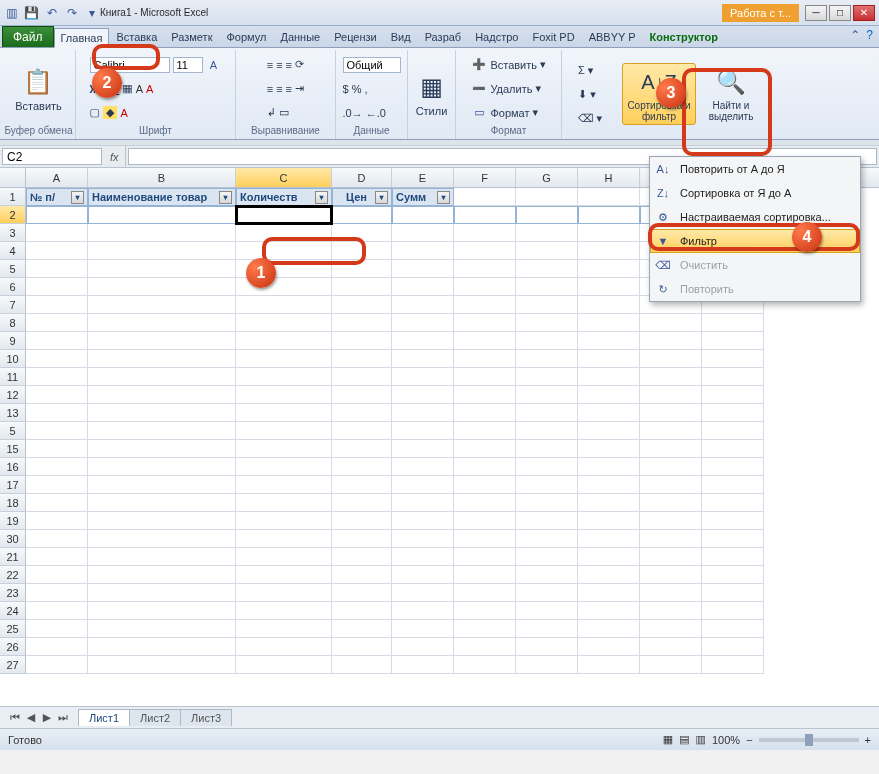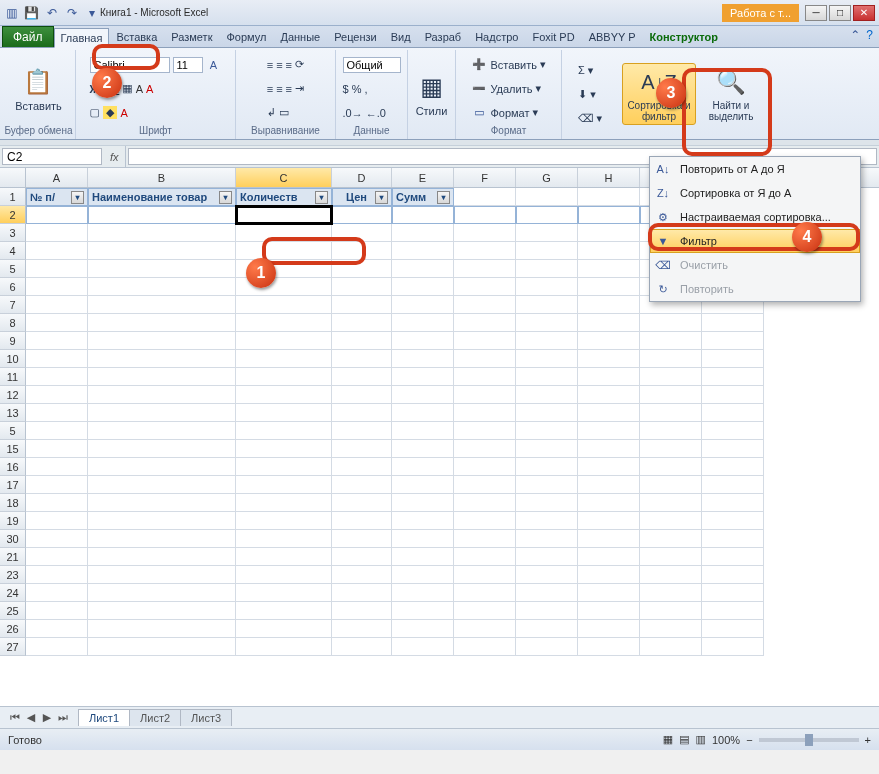--- a/index.html
+++ b/index.html
@@ -554,20 +554,33 @@
         <div class="cell" style="width: 96px;"></div>
         <div class="cell" style="width: 60px;"></div>
         <div class="cell" style="width: 62px;"></div>
         <div class="cell" style="width: 62px;"></div>
         <div class="cell" style="width: 62px;"></div>
         <div class="cell" style="width: 62px;"></div>
         <div class="cell" style="width: 62px;"></div>
         <div class="cell" style="width: 62px;"></div>
       </div>
       <div class="row">
+        <div class="row-h">22</div>
+        <div class="cell" style="width: 62px;"></div>
+        <div class="cell" style="width: 148px;"></div>
+        <div class="cell" style="width: 96px;"></div>
+        <div class="cell" style="width: 60px;"></div>
+        <div class="cell" style="width: 62px;"></div>
+        <div class="cell" style="width: 62px;"></div>
+        <div class="cell" style="width: 62px;"></div>
+        <div class="cell" style="width: 62px;"></div>
+        <div class="cell" style="width: 62px;"></div>
+        <div class="cell" style="width: 62px;"></div>
+      </div>
+      <div class="row">
         <div class="row-h">23</div>
         <div class="cell" style="width: 62px;"></div>
         <div class="cell" style="width: 148px;"></div>
         <div class="cell" style="width: 96px;"></div>
         <div class="cell" style="width: 60px;"></div>
         <div class="cell" style="width: 62px;"></div>
         <div class="cell" style="width: 62px;"></div>
         <div class="cell" style="width: 62px;"></div>
         <div class="cell" style="width: 62px;"></div>
         <div class="cell" style="width: 62px;"></div>

